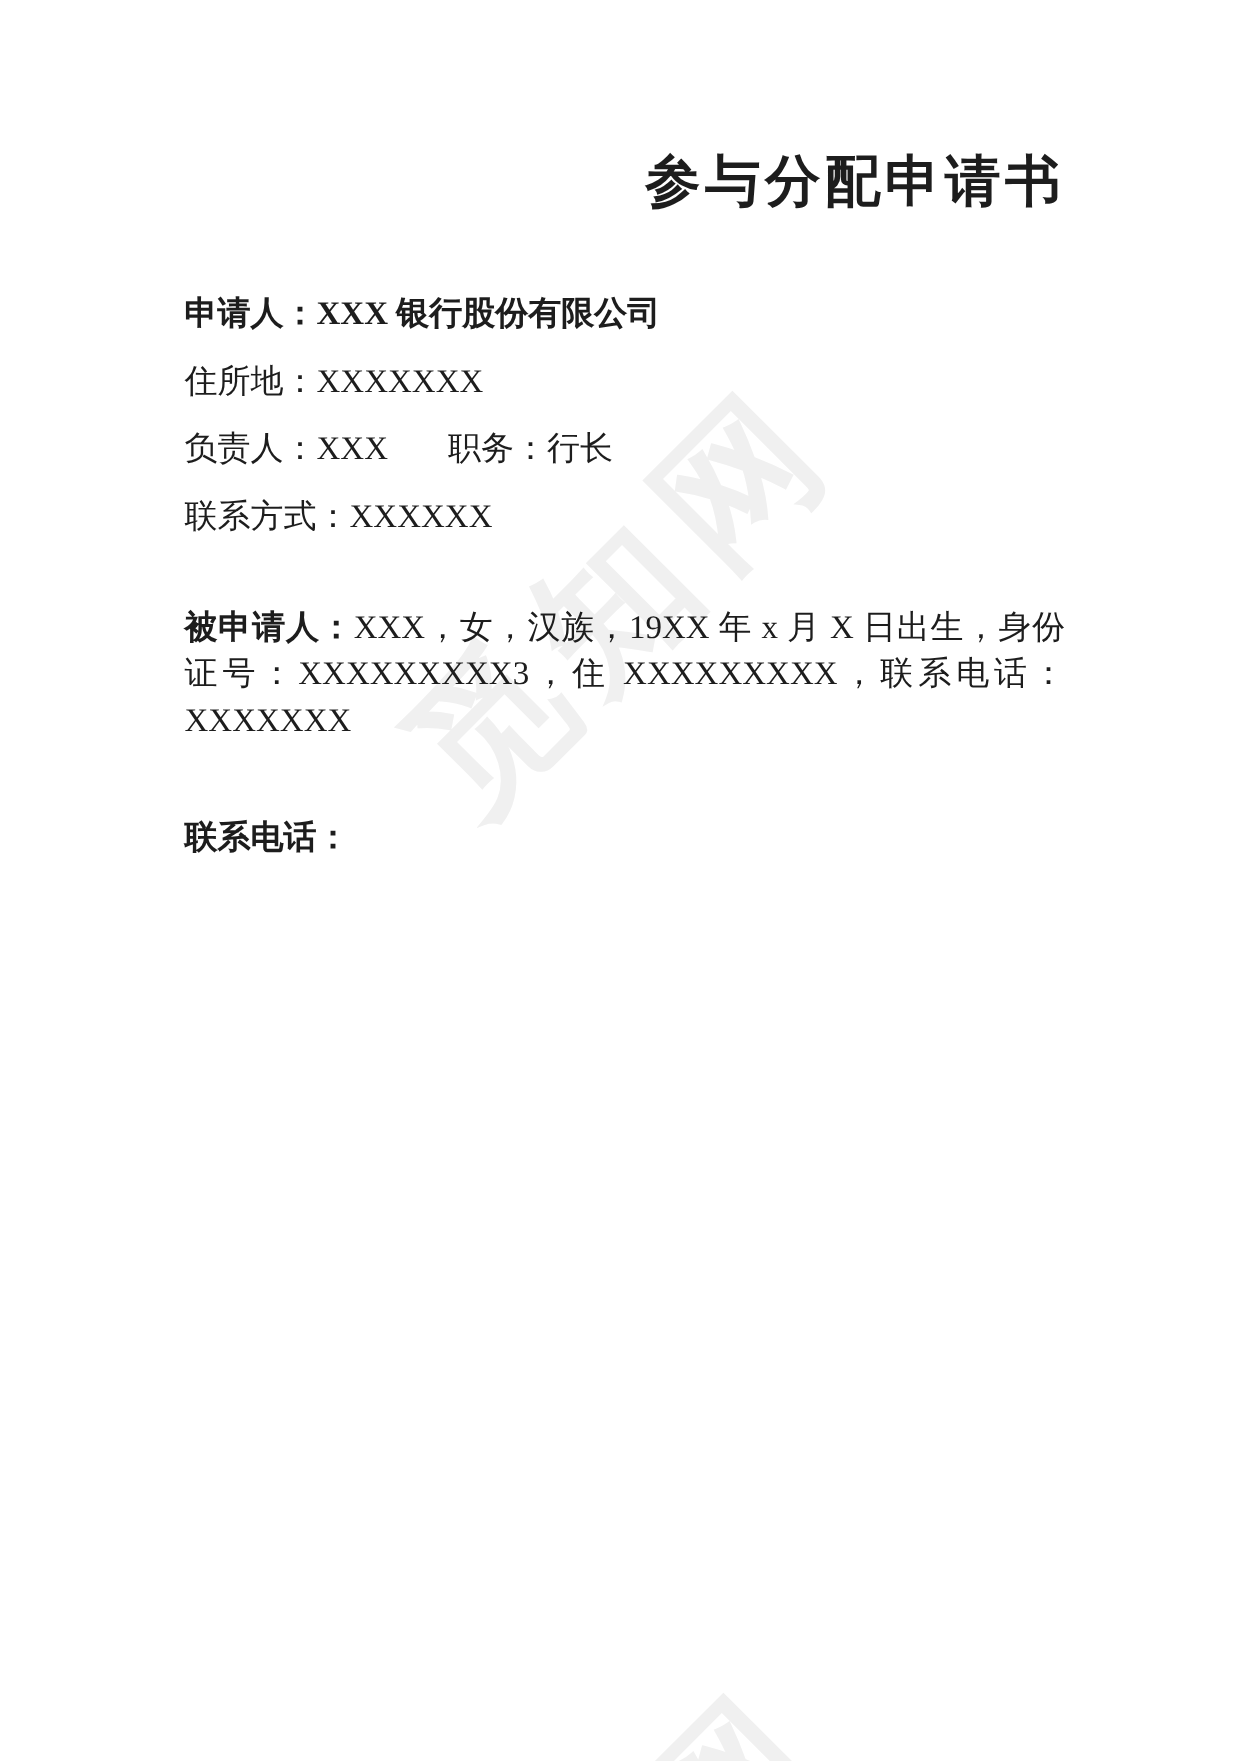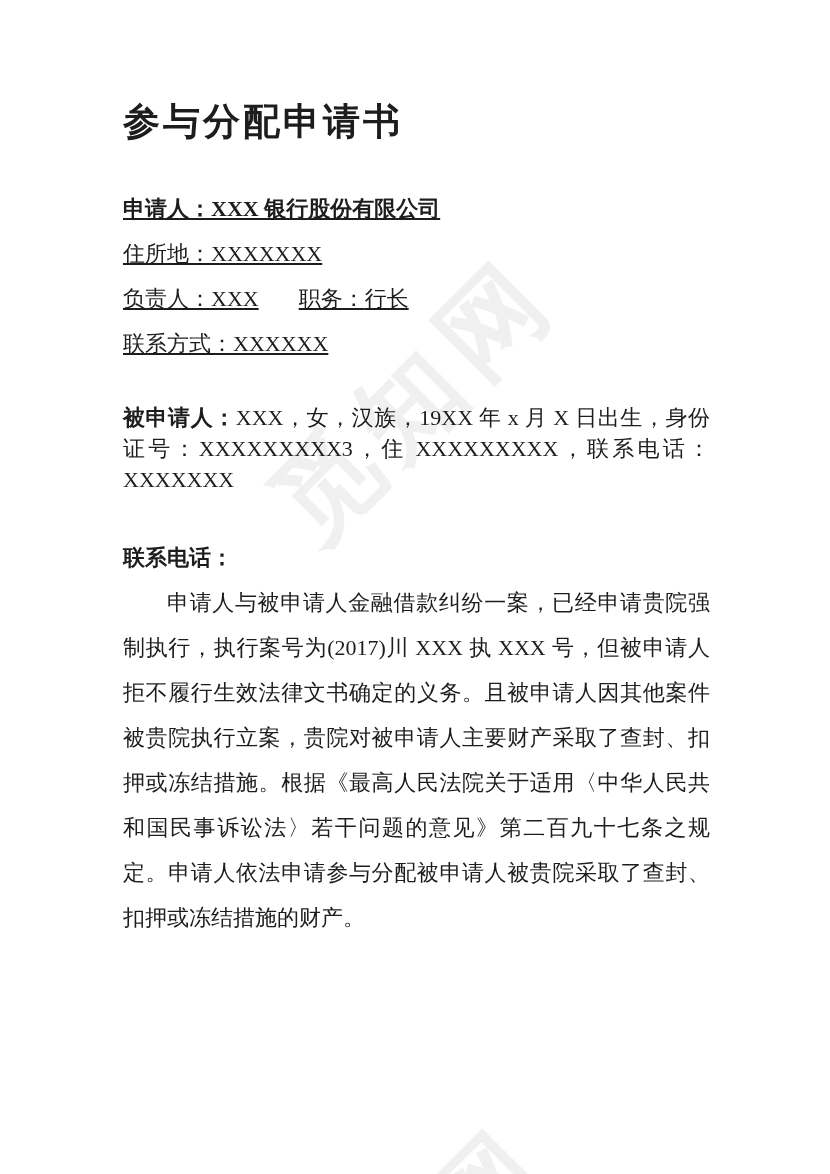--- a/index.html
+++ b/index.html
@@ -22,29 +22,29 @@
     transform: translate(-50%, -50%) rotate(-45deg);
     user-select: none;
     z-index: 0;
   }
   .wm-mid    { left: 415px; top: 400px;  }
   .wm-bottom { left: 409px; top: 1268px; }
   .content { position: relative; z-index: 1; padding: 0 120px 0 123px; }
   .title {
     margin: 0;
     padding-top: 99px;
-    text-align: left;
+    text-align: right;
     font-size: 37px;
     line-height: 46px;
     font-weight: bold;
     letter-spacing: 3px;
   }
   .line  { margin: 0; font-size: 22px; line-height: 45px; }
   .bold  { font-weight: bold; }
-  .applicant-block { margin-top: 41px; text-decoration: underline; }
+  .applicant-block { margin-top: 41px; }
   .respondent-para {
     margin: 36px 0 0 0;
     font-size: 22px;
     line-height: 31px;
     text-align: justify;
   }
   .request-block { margin-top: 40px; }
   .facts-block   { margin-top: 39px; }
   .facts-body {
     margin: 0;
@@ -74,17 +74,16 @@
       <p class="line"><span>联系方式：</span><span>XXXXXX</span></p>
     </div>
 
     <p class="respondent-para"><span class="bold">被申请人：</span><span>XXX，女，汉族，19XX 年 x 月 X 日出生，身份证号：XXXXXXXXX3，住 XXXXXXXXX，联系电话：XXXXXXX</span></p>
 
     <div class="request-block">
     </div>
 
     <div class="facts-block">
       <p class="line bold">联系电话：</p>
-      <p class="facts-body">申请人与被申请人金融借款纠纷一案，已经申请贵院强制执行，执行案号为(2017)川 XXX 执 XXX 号，但被申请人拒不履行生效法律文书确定的义务。且被申请人因其他案件被贵院执行立案，贵院对被申请人主要财产采取了查封、扣押或冻结措施。根据《最高人民法院关于适用〈中华人民共和国民事诉讼法〉若干问题的意见》第二百九十七条之规定。申请人依法申请参与分配被申请人被贵院采取了查封、扣押或冻结措施的财产。</p>
     </div>
 
   </div>
 </div>
 
 </body></html>

